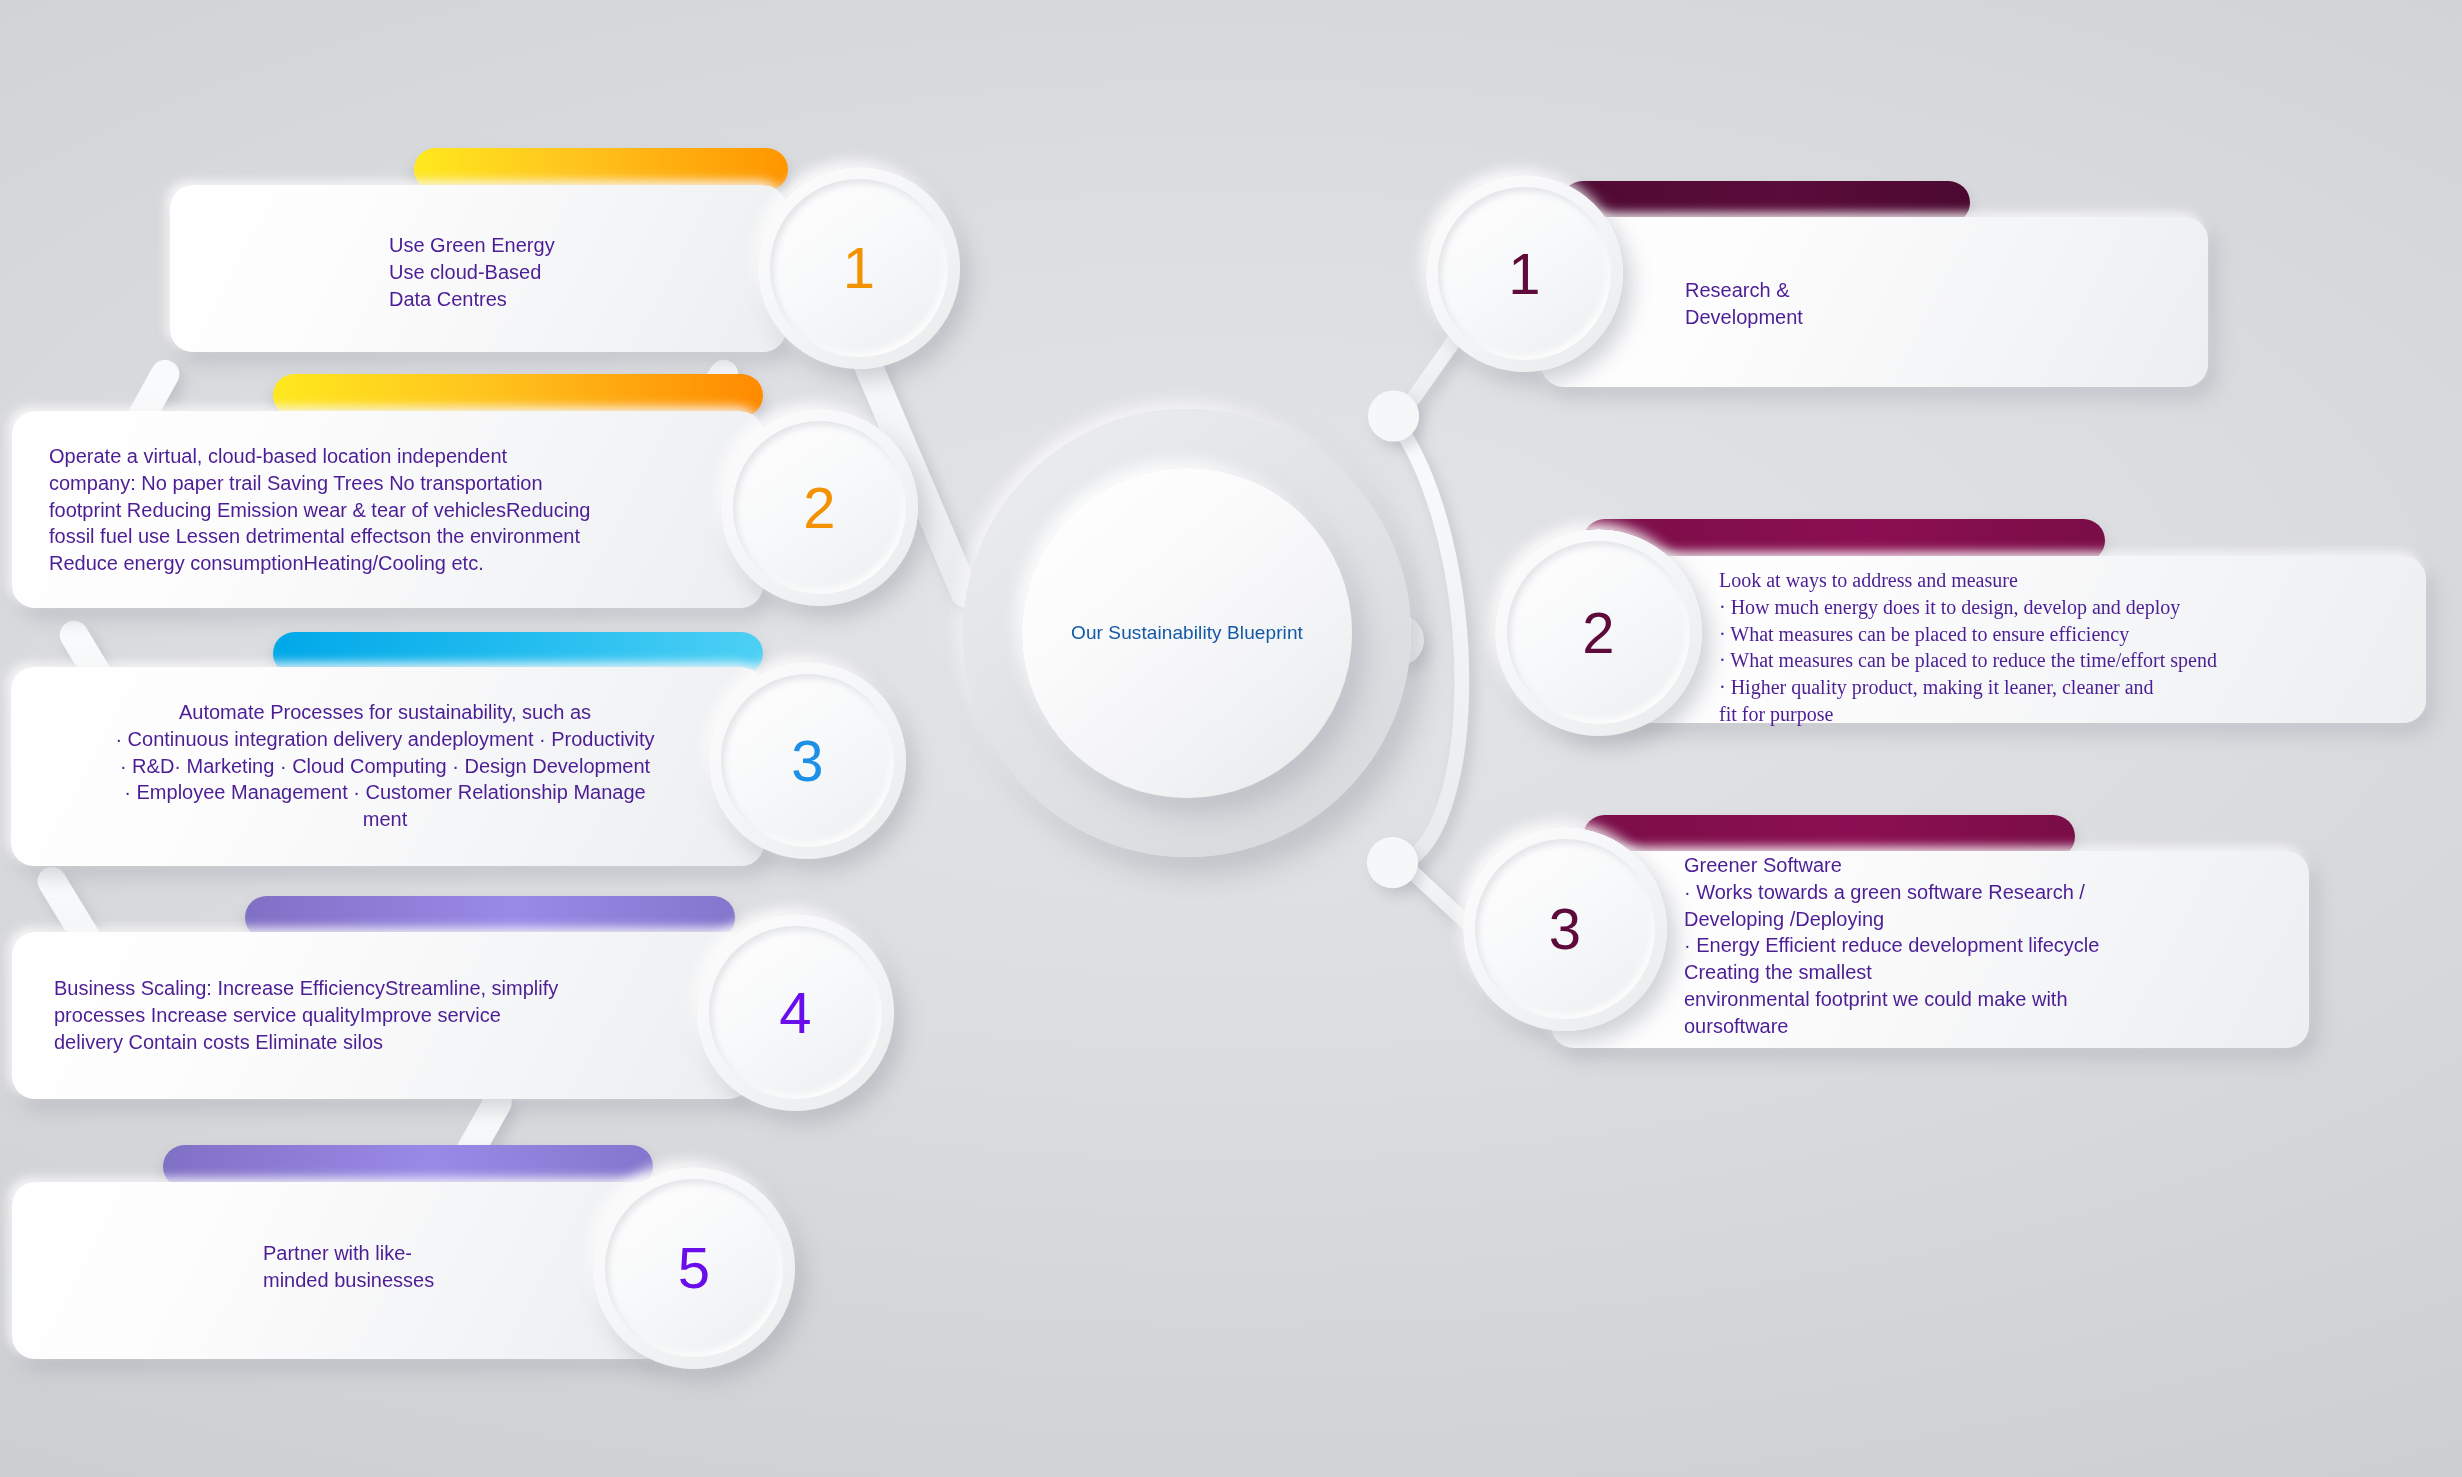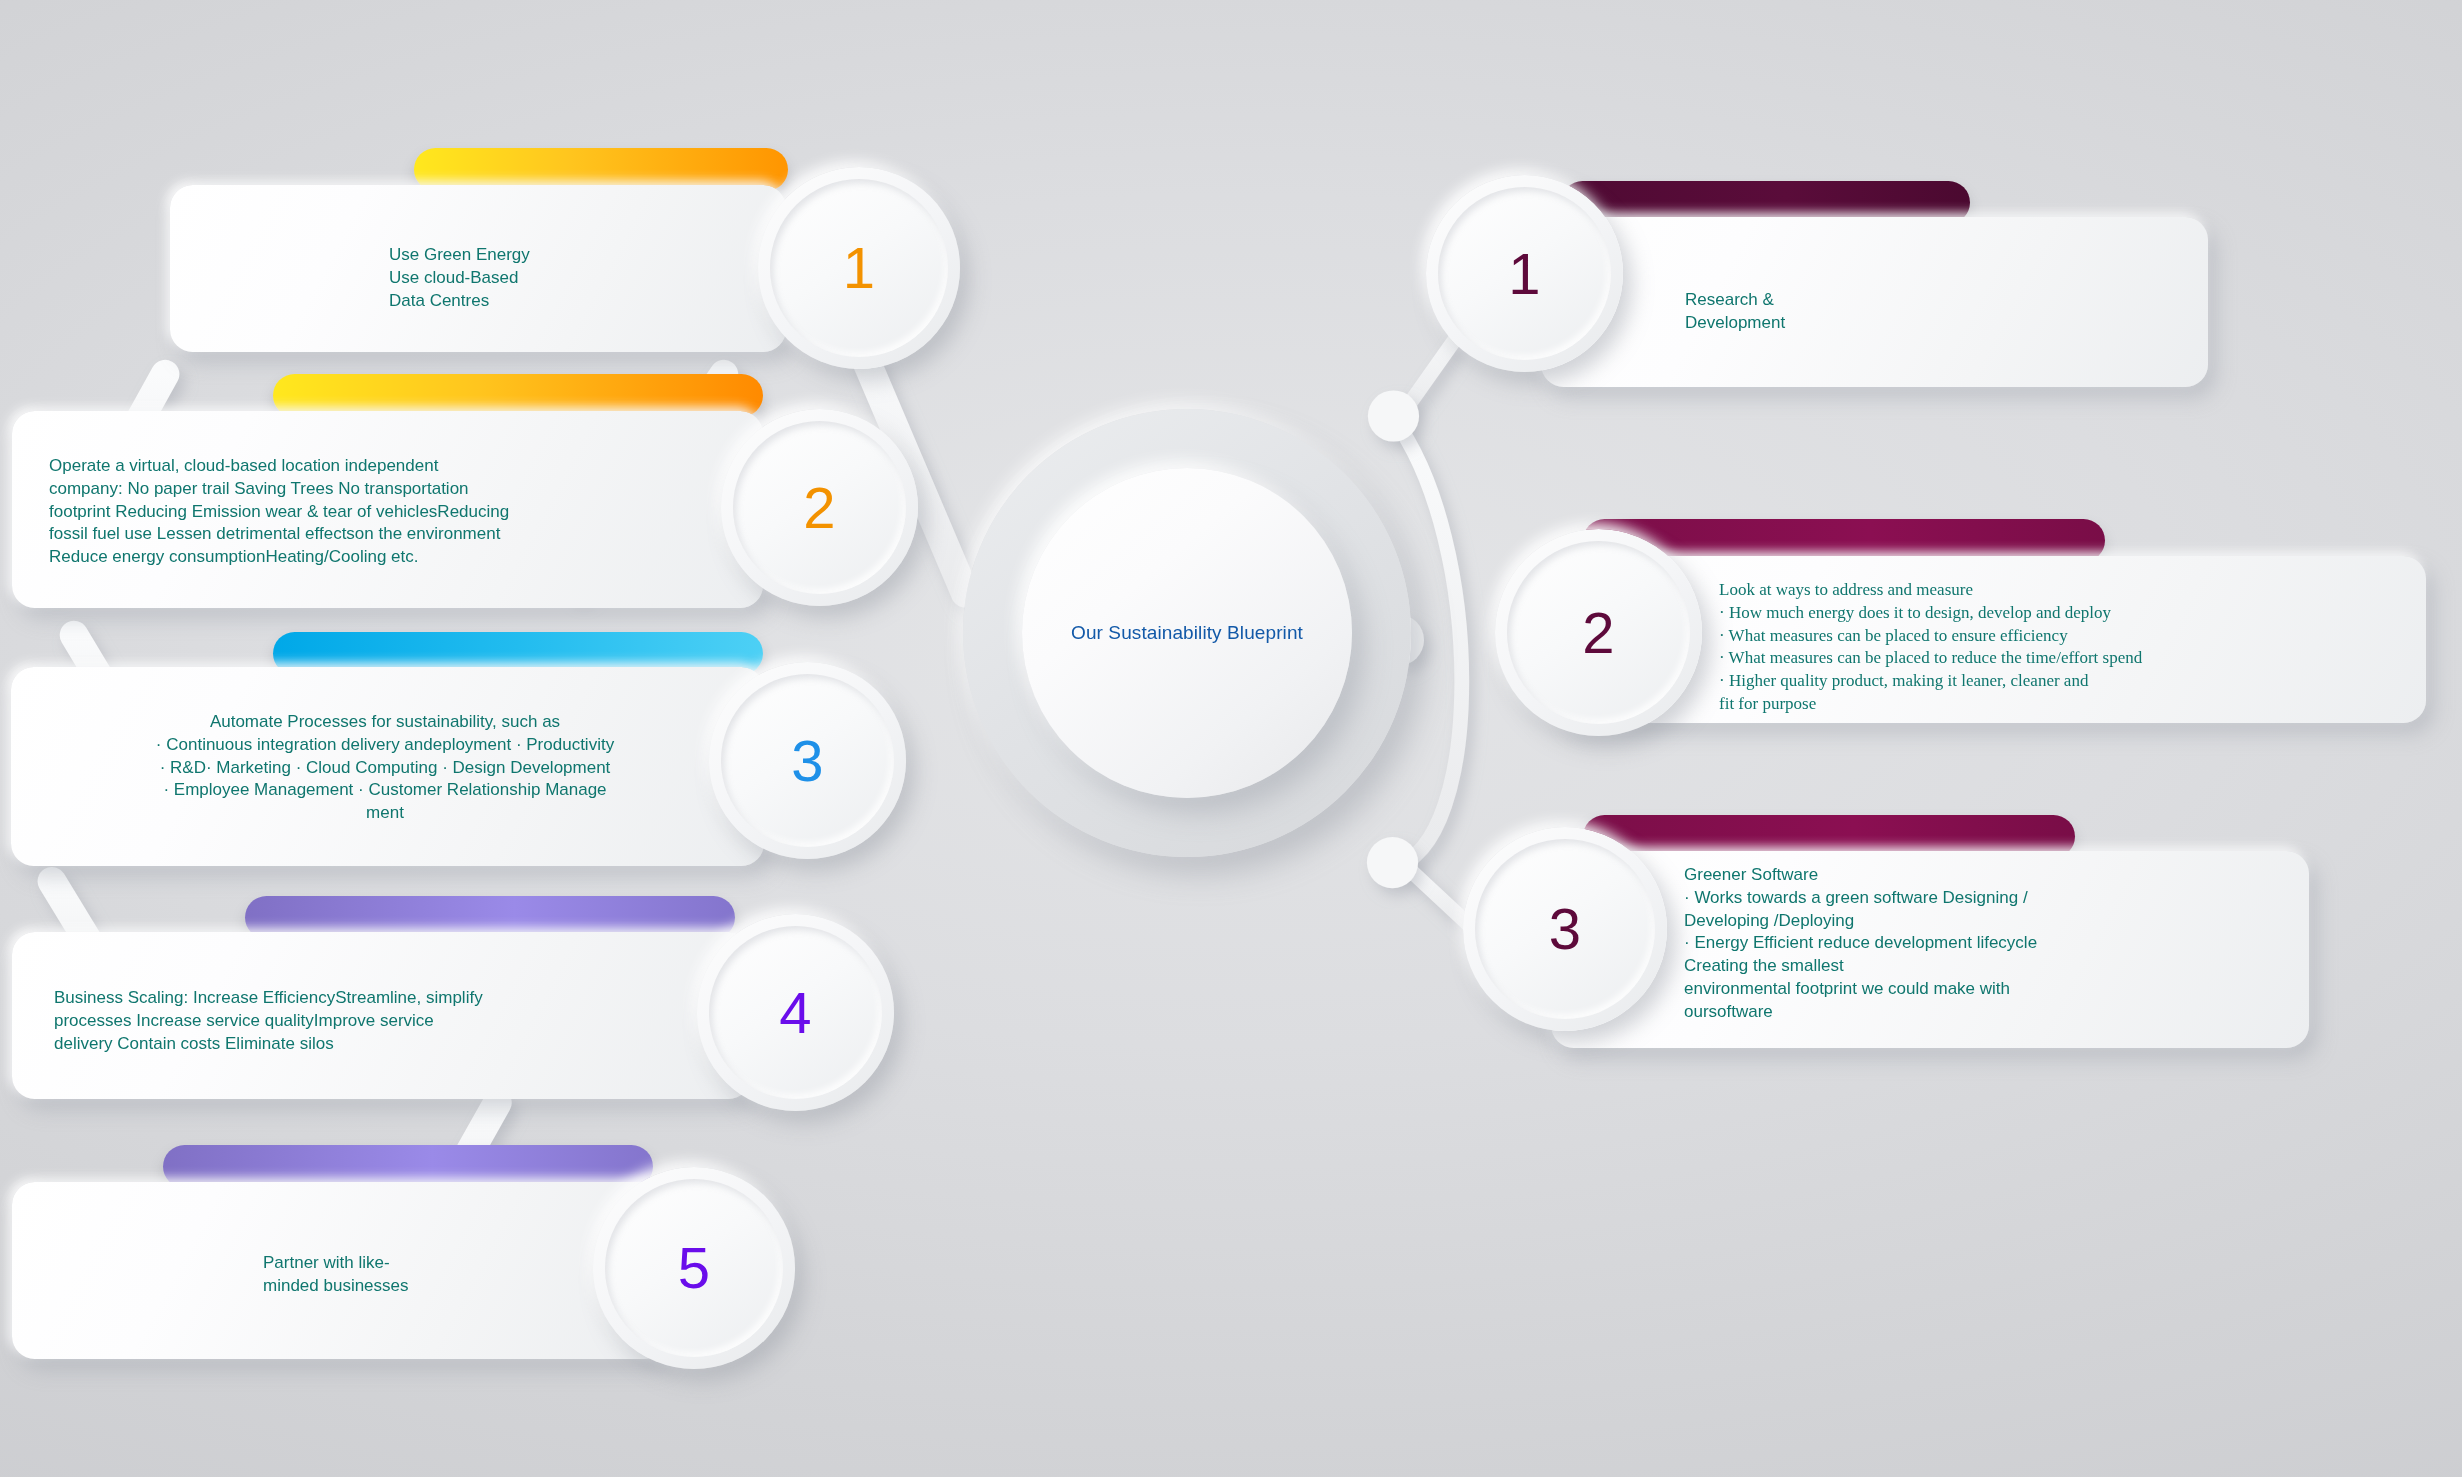--- a/index.html
+++ b/index.html
@@ -37,21 +37,21 @@
   .card .bar{
     position:absolute;height:43px;border-radius:21.7px;
     box-shadow:0 7.9px 12.8px rgba(120,125,135,.33);
   }
   .card .body{
     position:absolute;border-radius:22.7px;
     background:linear-gradient(118deg,#ffffff 0%,#fdfdfe 28%,#f4f5f6 68%,#eceef0 100%);
     box-shadow: 7.9px 10.8px 19.7px rgba(150,155,165,.38), -3.9px -3.9px 10.8px rgba(255,255,255,.9);
   }
   .card .text{
-    position:absolute;color:#0f766e;font-size:17px;line-height:1.34;white-space:pre-line;margin-top:12px;
+    position:absolute;color:#4c1d95;font-size:20px;line-height:1.34;white-space:pre-line;
   }
   .badge{
     position:absolute;border-radius:50%;
     background:linear-gradient(140deg,#fdfdfd 0%,#f4f5f7 50%,#e8eaec 100%);
     box-shadow: 8.9px 11.8px 21.7px rgba(145,150,160,.42), -4.9px -5.9px 12.8px rgba(255,255,255,.95);
     display:flex;align-items:center;justify-content:center;z-index:5;
   }
   .badge .ring{
     position:absolute;inset:11.8px;border-radius:50%;
     background:linear-gradient(145deg,#ffffff 0%,#f8f9fa 45%,#eceef0 100%);
@@ -191,21 +191,21 @@
   </div>
   <div class="badge" style="left:1495px;top:529px;width:207px;height:207px;">
     <div class="ring"></div>
     <div class="num" style="color:#5E0A3B;">2</div>
   </div>
 
   <div class="card">
     <div class="bar" style="left:1583px;top:815px;width:492px;background:linear-gradient(90deg,#7B0E48 0%,#8B0F52 55%,#790D47 100%);"></div>
     <div class="body" style="left:1551px;top:851px;width:758px;height:197px;"></div>
     <div class="text" style="left:1684px;top:852px;width:621px;text-align:left;">     Greener Software
-· Works towards a green software Designing /
+· Works towards a green software Research /
   Developing /Deploying
 · Energy Efficient reduce development lifecycle
   Creating the smallest
 environmental footprint we could make with
 oursoftware</div>
   </div>
   <div class="badge" style="left:1463px;top:827px;width:204px;height:204px;">
     <div class="ring"></div>
     <div class="num" style="color:#5E0A3B;">3</div>
   </div>

